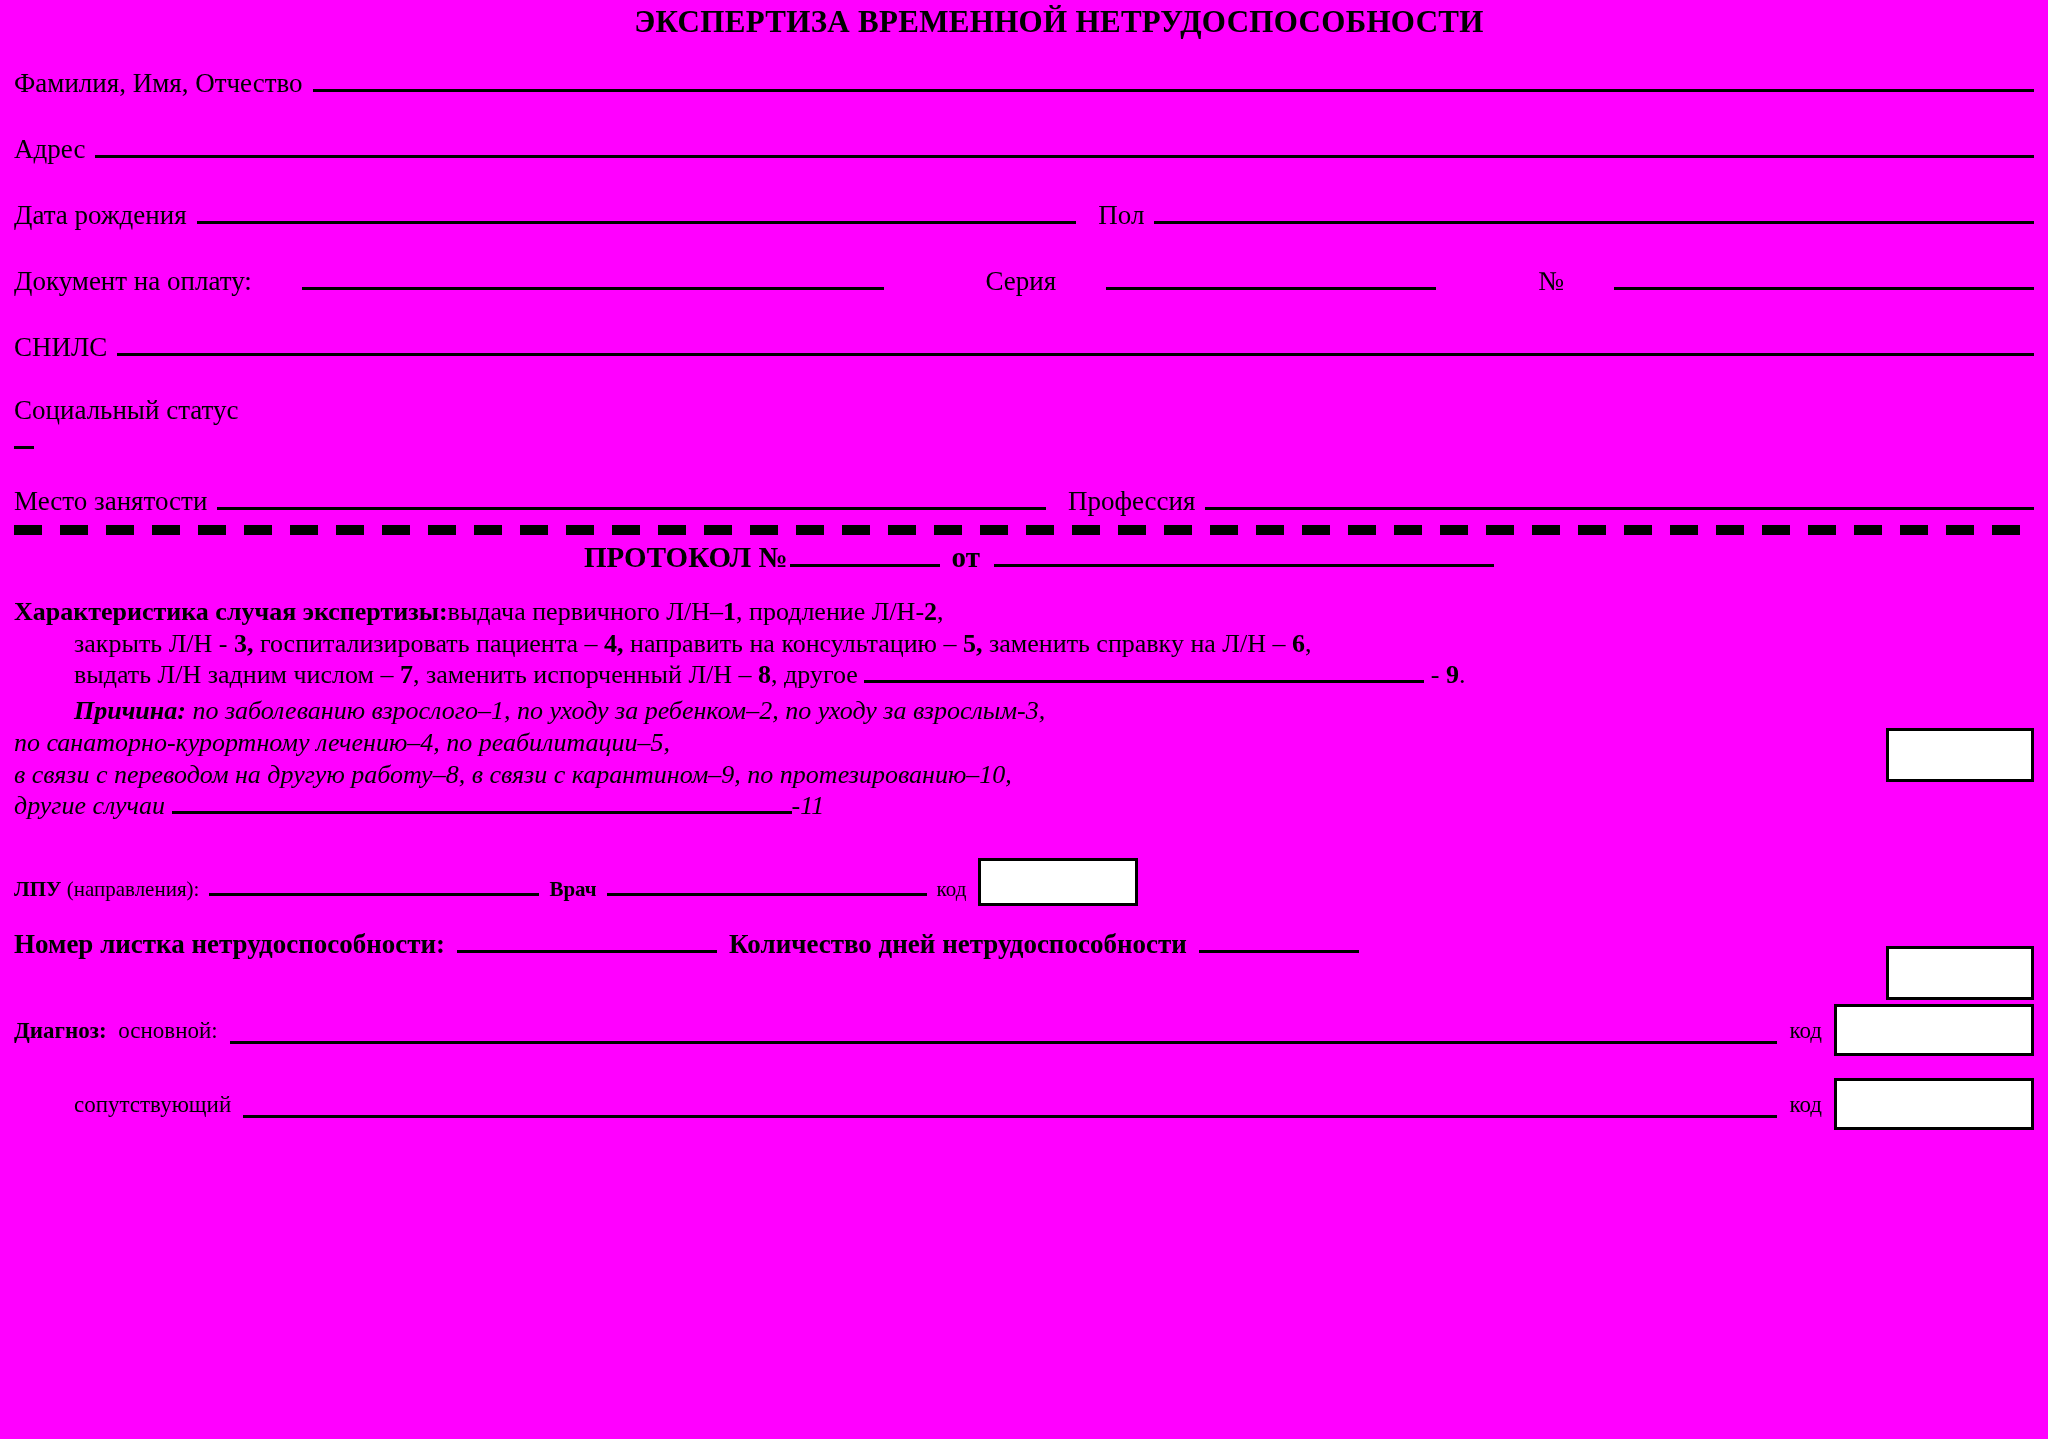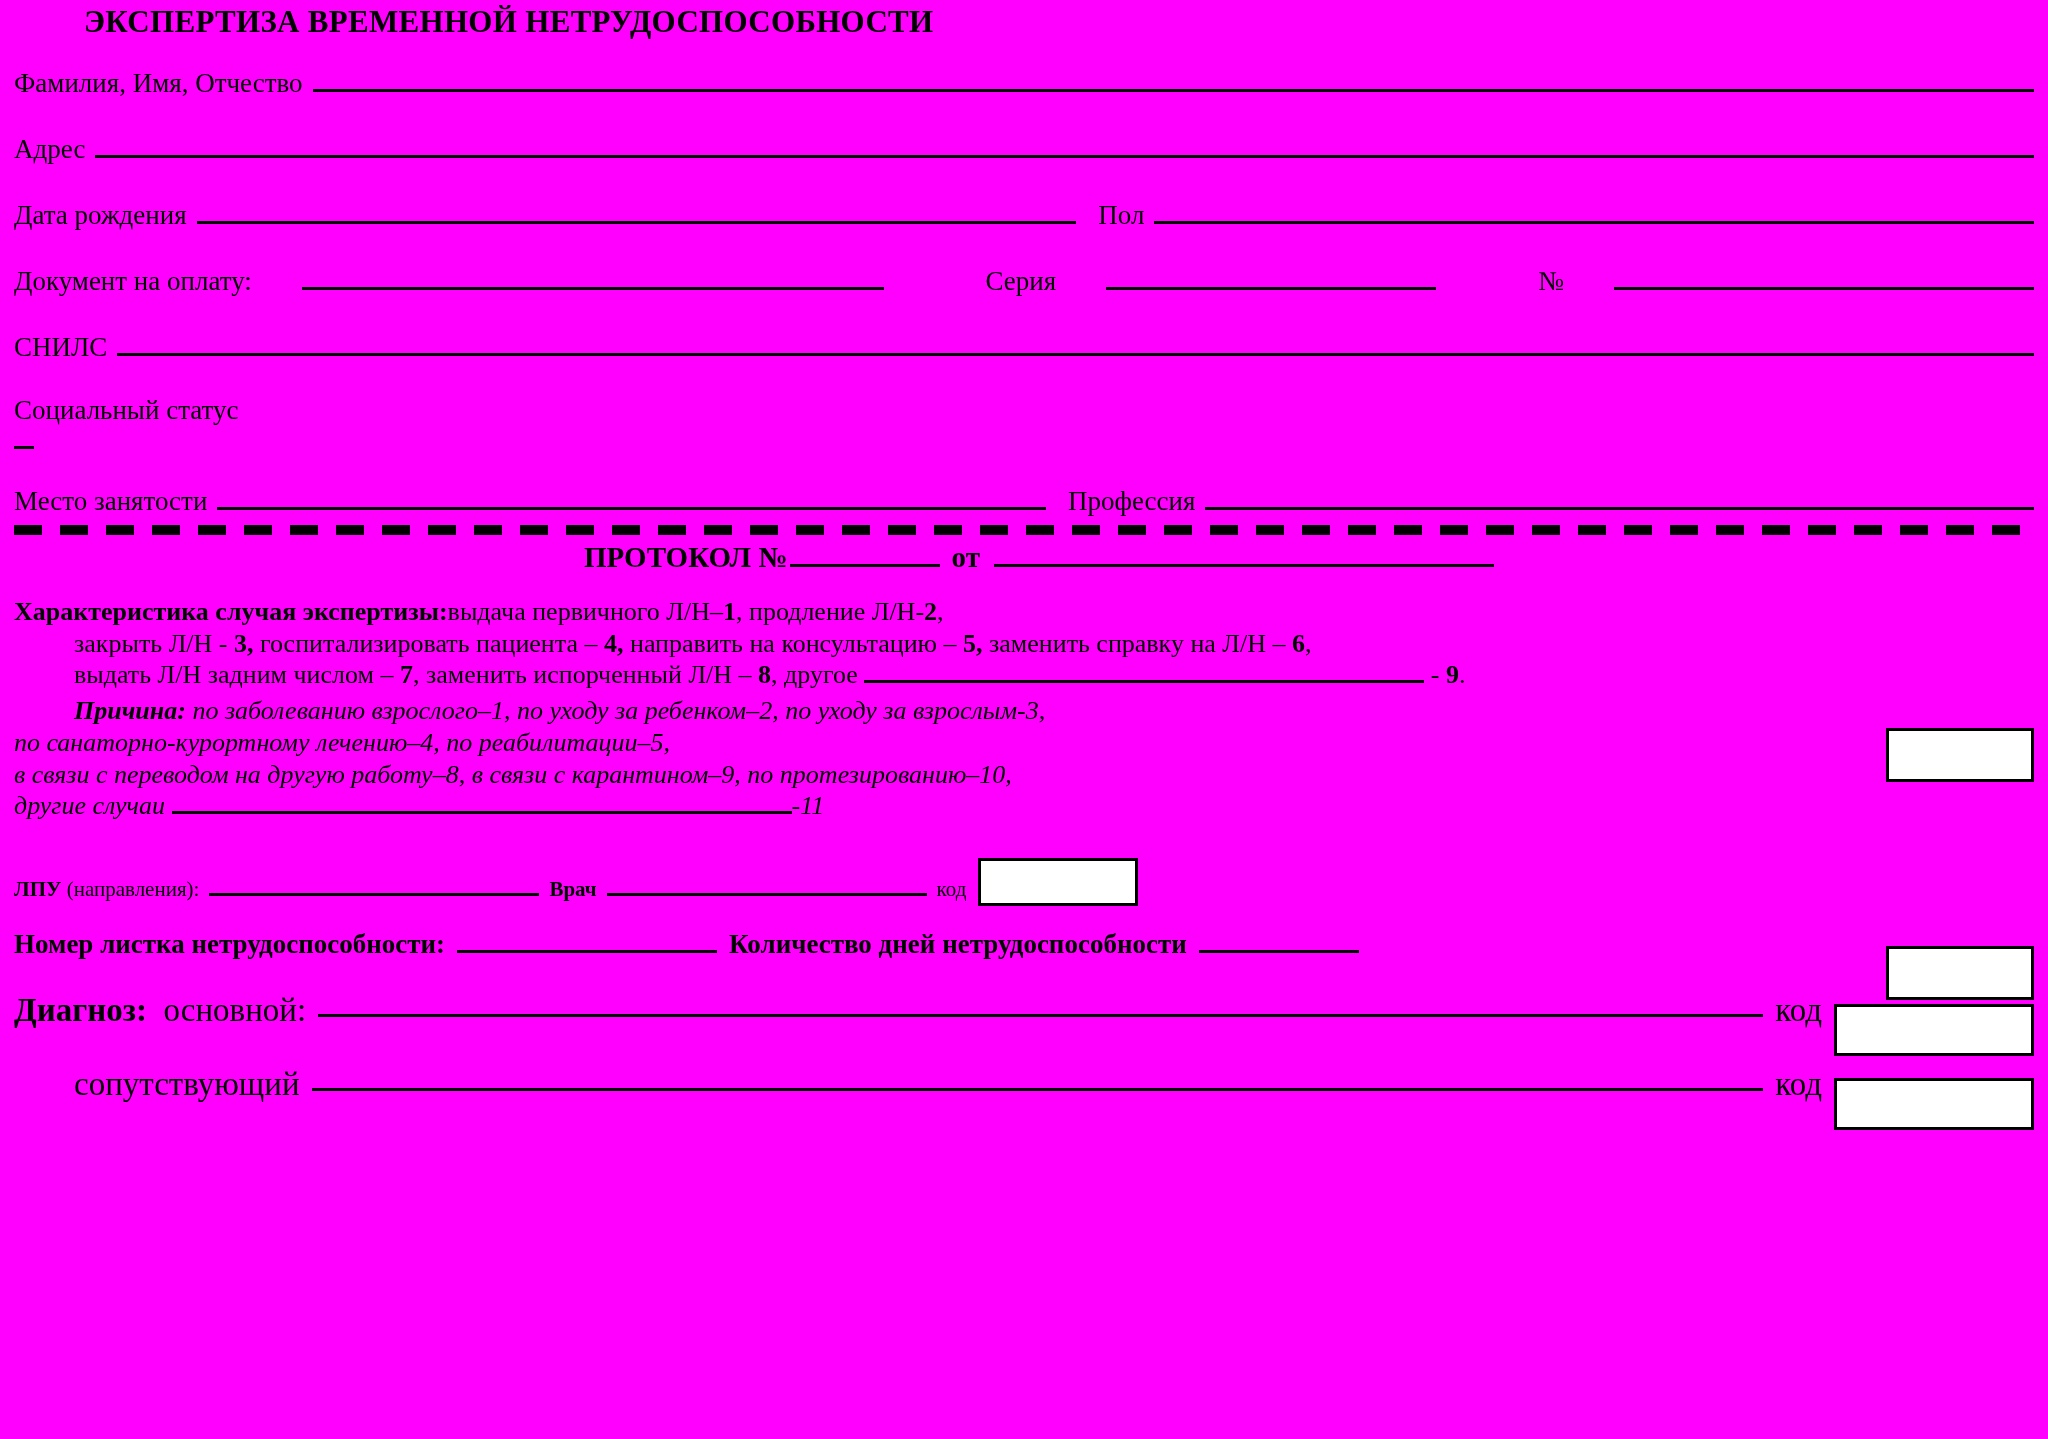--- a/index.html
+++ b/index.html
@@ -19,21 +19,21 @@
   .page {
     position: relative;
     width: 2048px;
     height: 1439px;
     box-sizing: border-box;
     padding: 0 14px;
   }
 
   
   .doc-title {
-    text-align: left;
+    text-align: center;
     font-weight: bold;
     font-size: 31px;
     letter-spacing: 0.3px;
     line-height: 1;
     padding-top: 6px;
     padding-left: 70px;
     white-space: nowrap;
   }
 
   
@@ -153,22 +153,22 @@
     white-space: nowrap;
     margin-top: 26px;
   }
   .sheet-row .rl { border-bottom: 3px solid #000; height: 22px; }
   .sheet-row .rl.a { width: 260px; margin: 0 12px; }
   .sheet-row .rl.b2 { width: 160px; margin-left: 12px; }
 
   
   .diag-row {
     display: flex;
-    align-items: flex-start;
-    font-size: 33px;
+    align-items: flex-end;
+    font-size: 23px;
     white-space: nowrap;
     margin-top: 32px;
   }
   .diag-row .bld { font-weight: bold; }
   .diag-rule { flex: 1 1 auto; border-bottom: 3px solid #000; height: 22px; margin: 0 12px; }
   .diag-code-box {
     flex: 0 0 auto;
     width: 200px;
     height: 52px;
     background: #fff;

